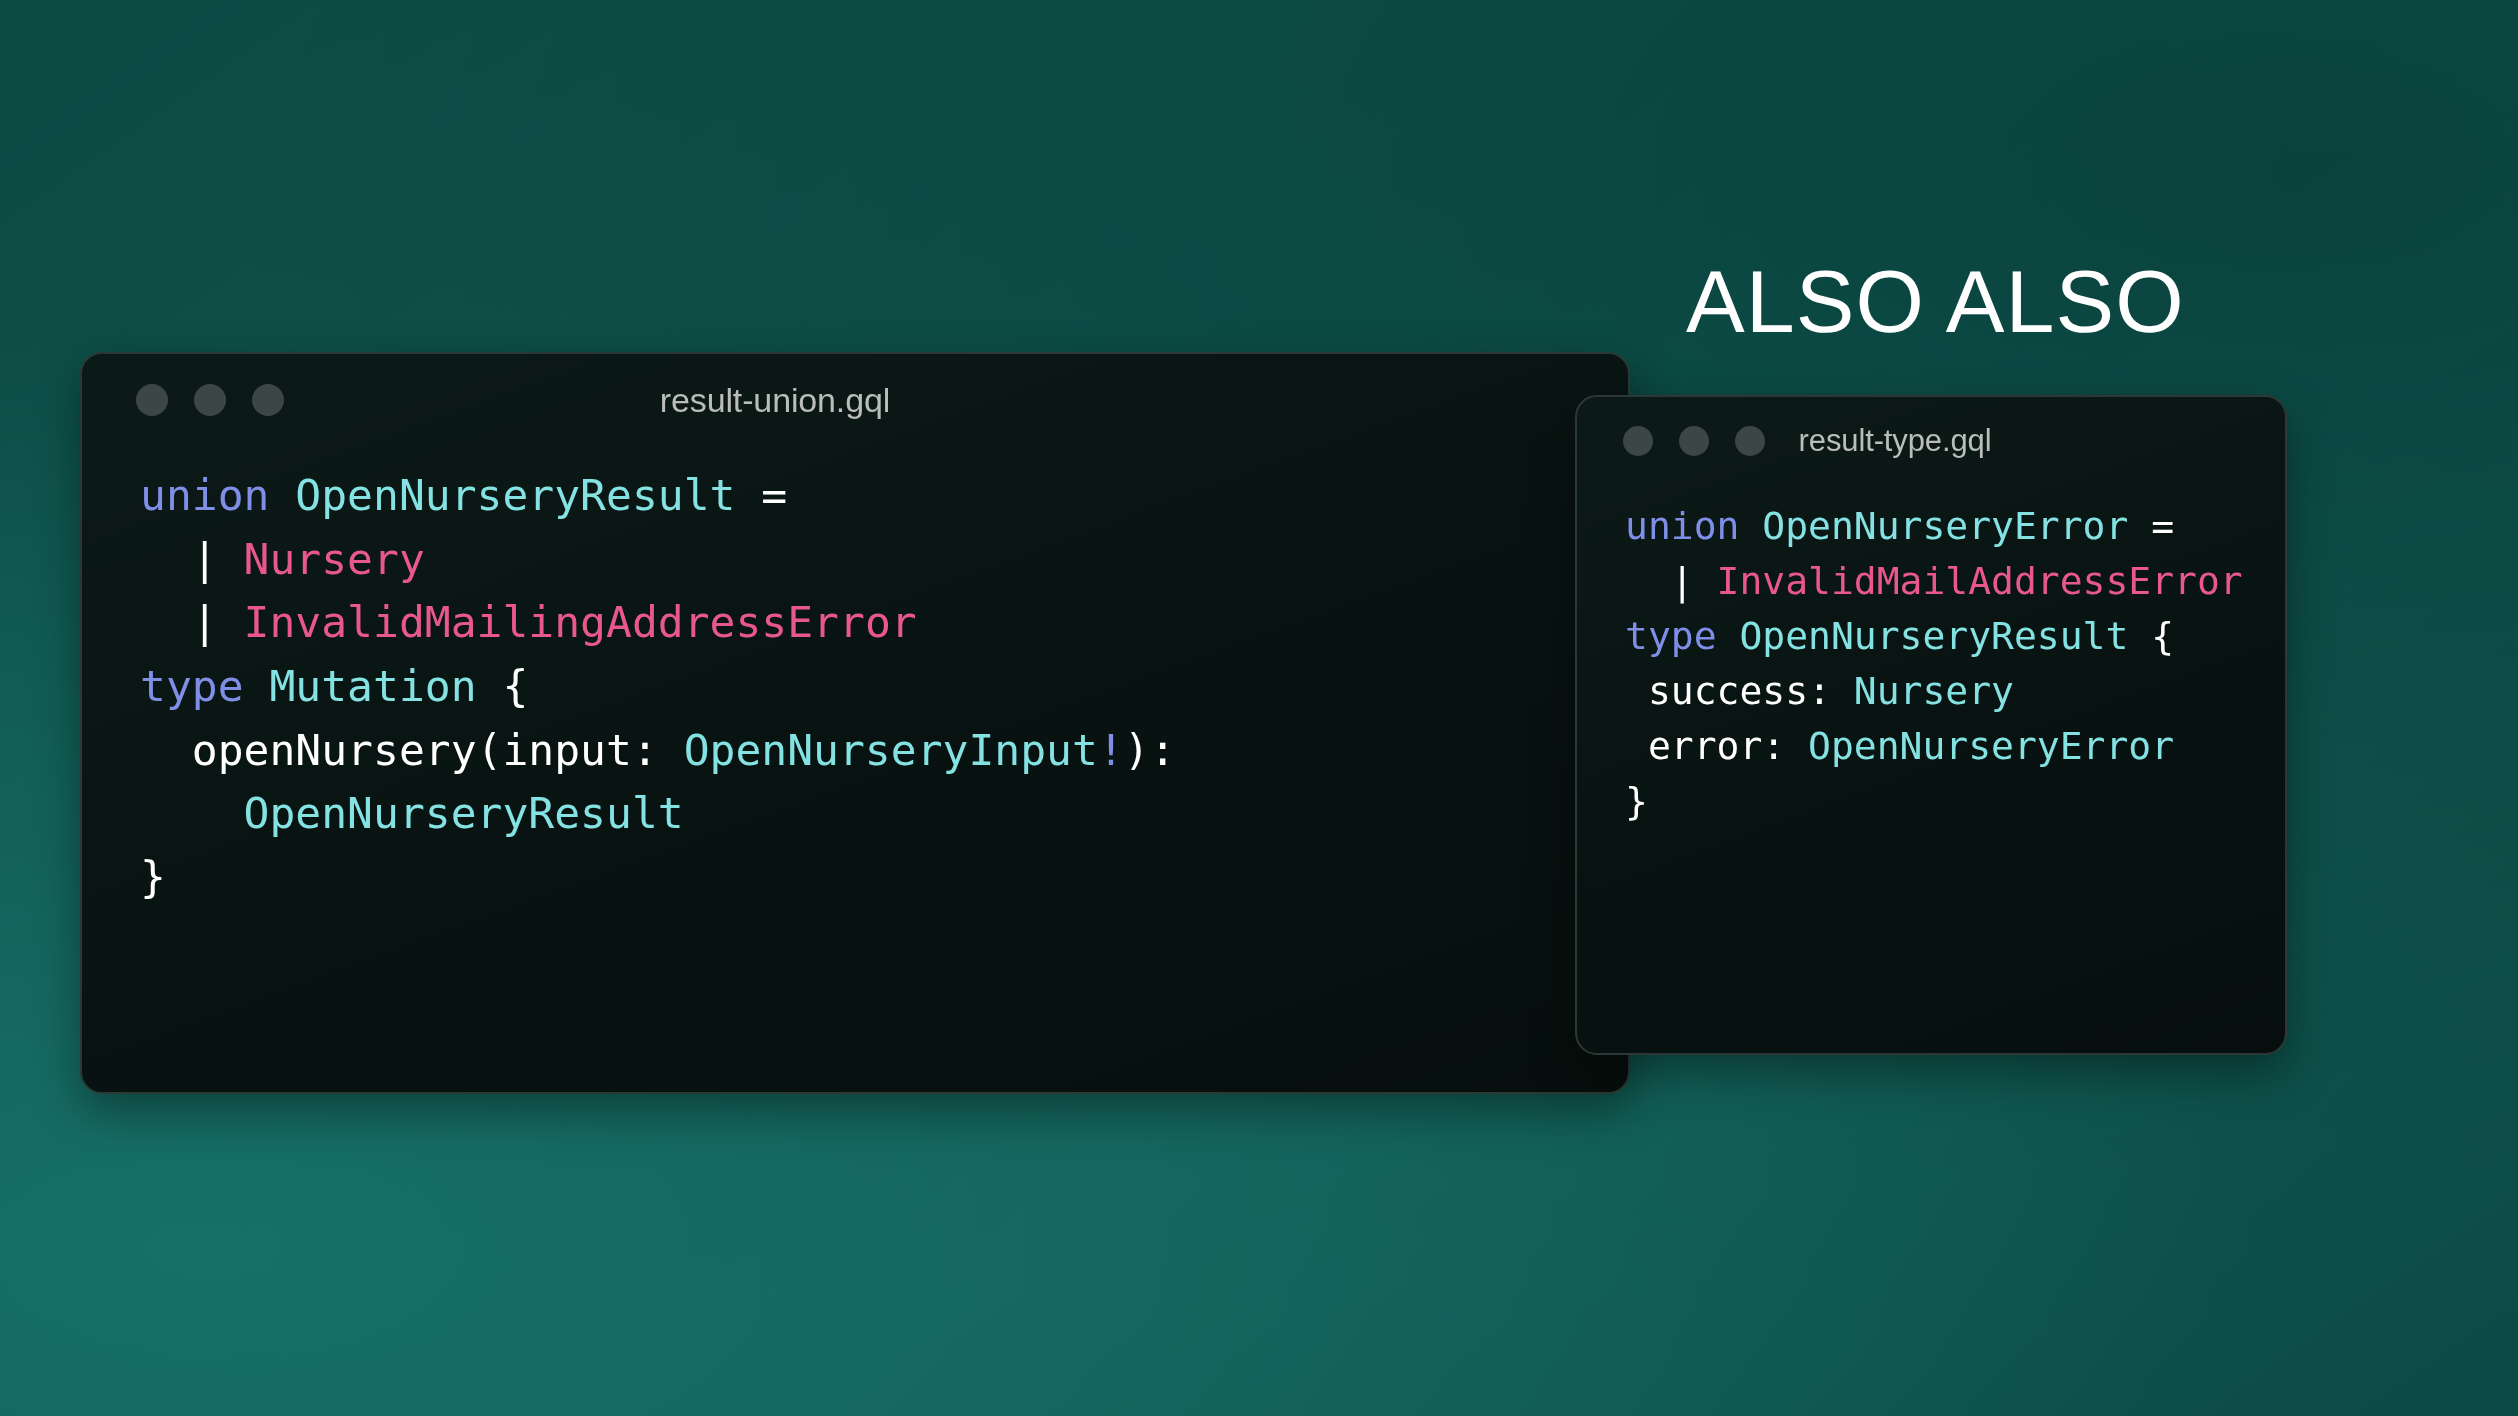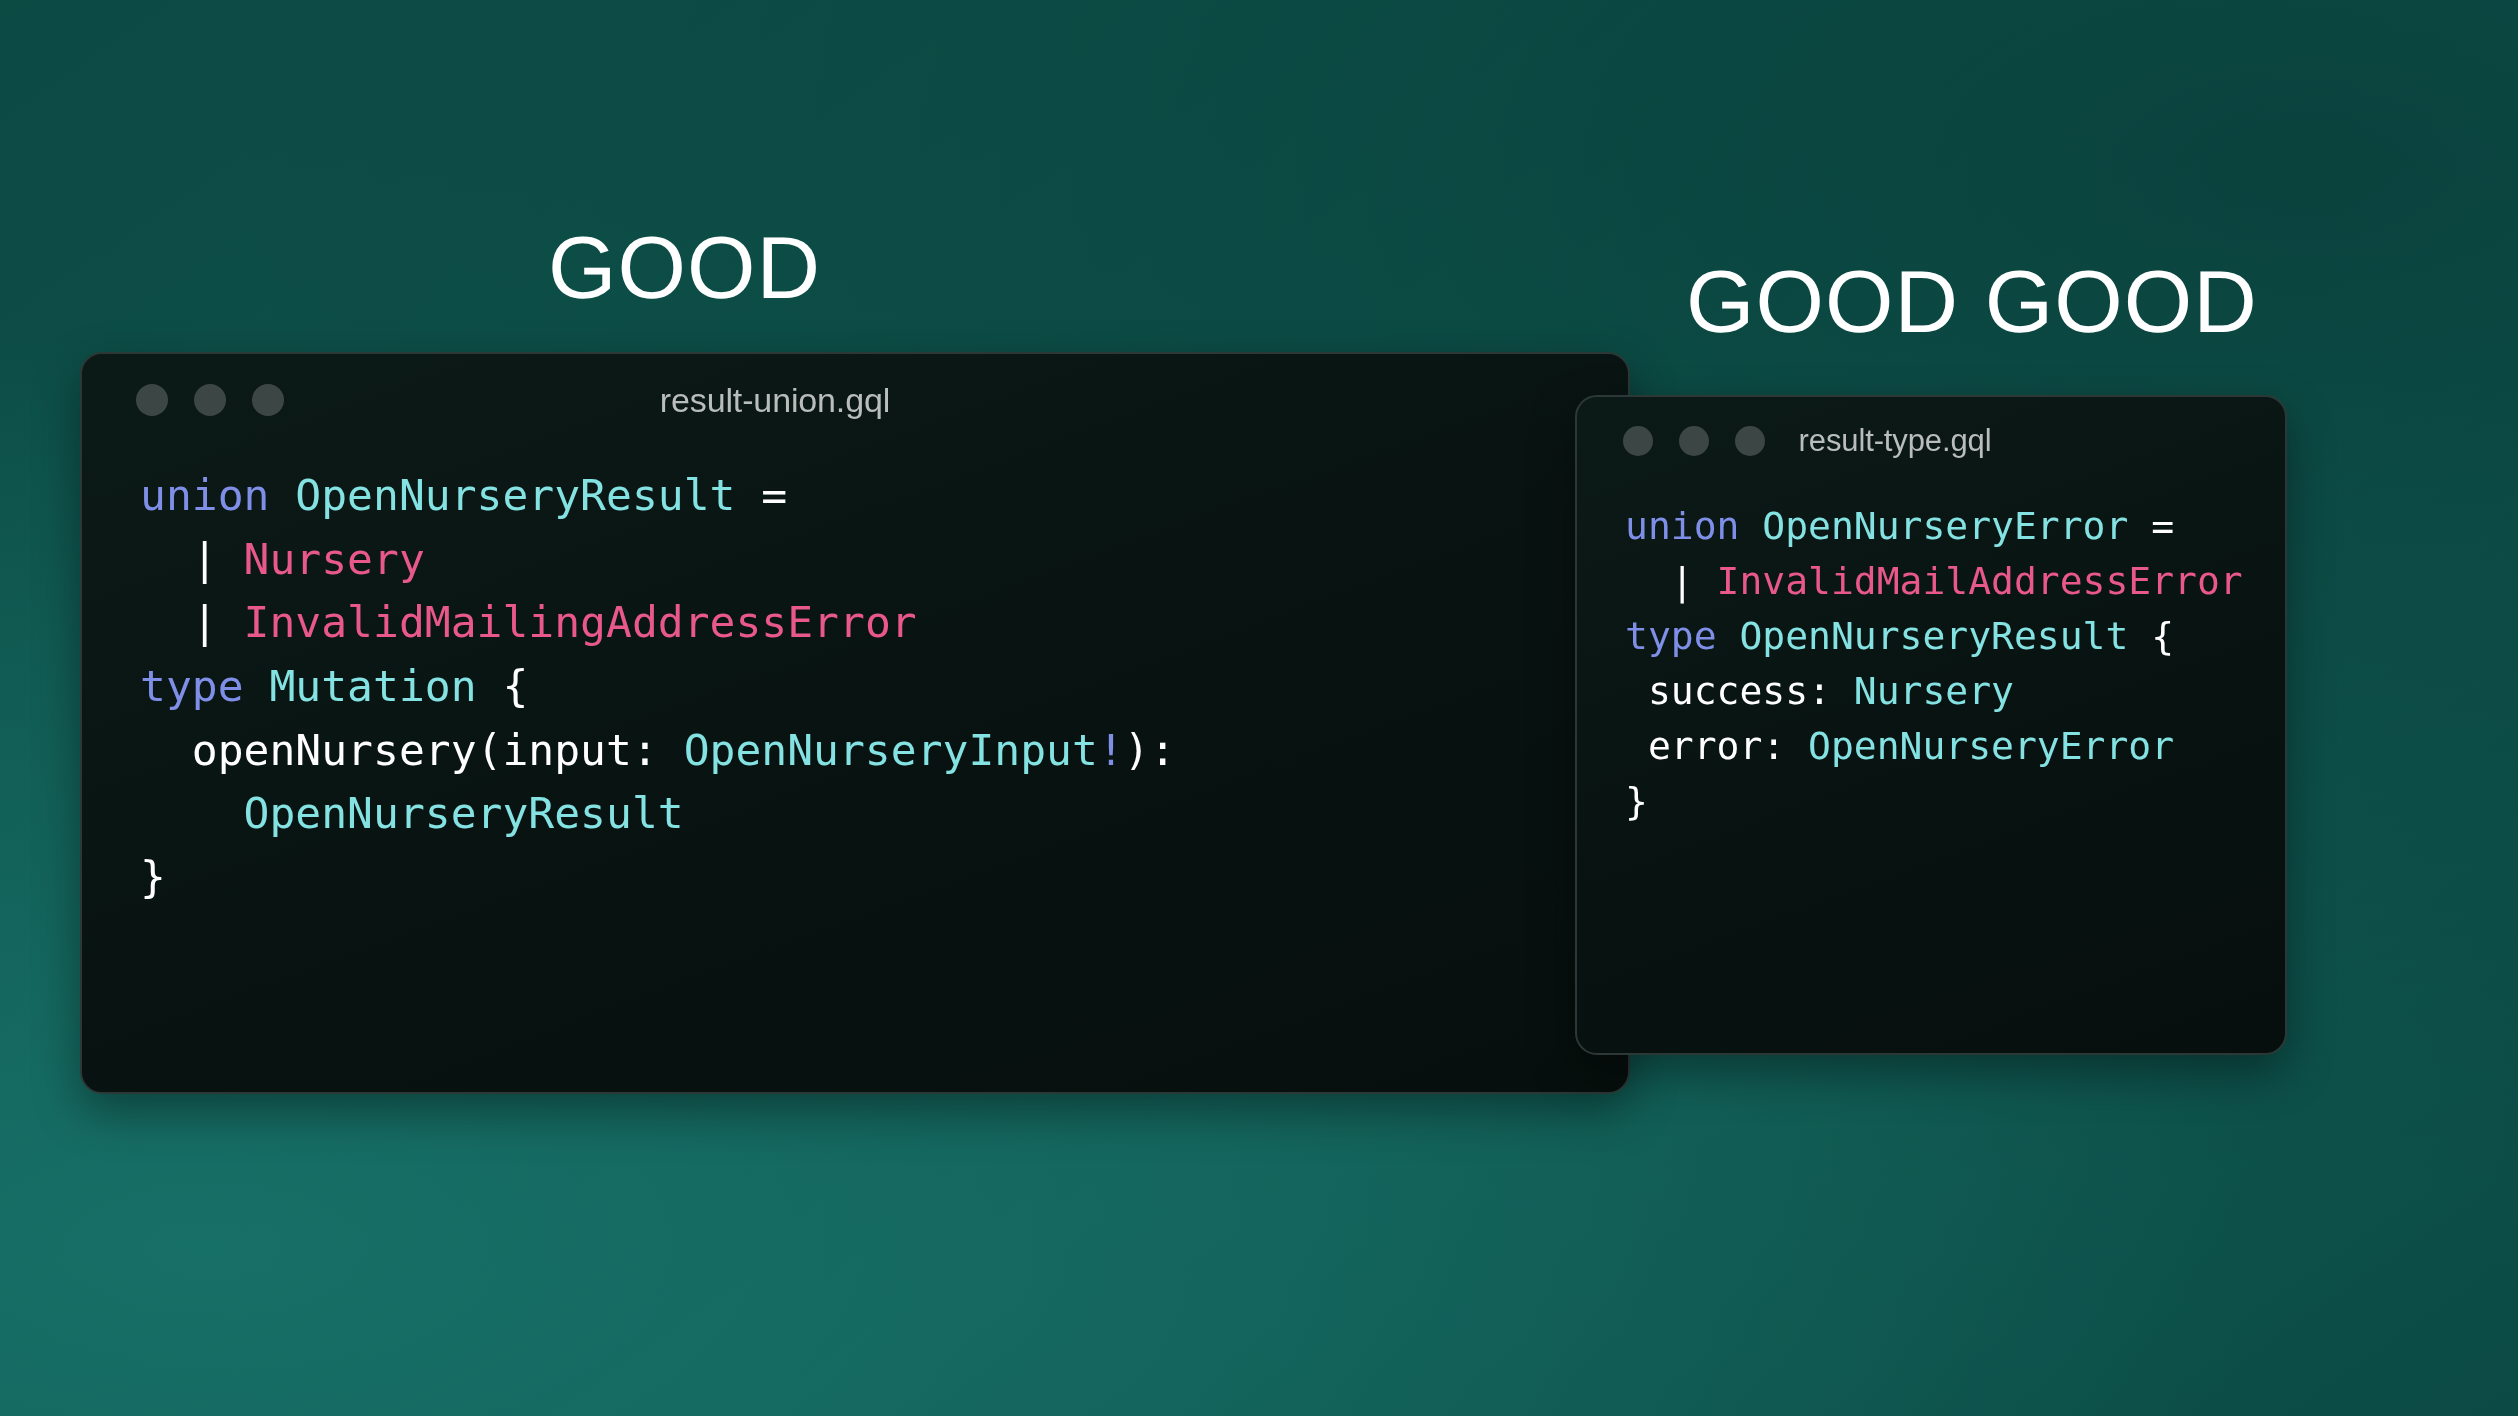--- a/index.html
+++ b/index.html
@@ -100,23 +100,22 @@
   .tok-type  { color: #84e2e2; }
   .tok-err   { color: #e8588a; }
   .tok-plain { color: #ffffff; }
   .tok-bang  { color: #7f8fe8; }
 </style>
 </head>
 <body>
 
 <div class="stage">
 
-  <div class="heading" id="heading-good">GOOD</div>
 
-  <div class="heading" id="heading-also-good">GOOD GOOD</div>
+  <div class="heading" id="heading-also-good">ALSO ALSO</div>
 
   <div class="card" id="card-good">
     <div class="titlebar">
       <div class="dots">
         <span class="dot"></span>
         <span class="dot"></span>
         <span class="dot"></span>
       </div>
       <div class="filename">result-union.gql</div>
     </div>

